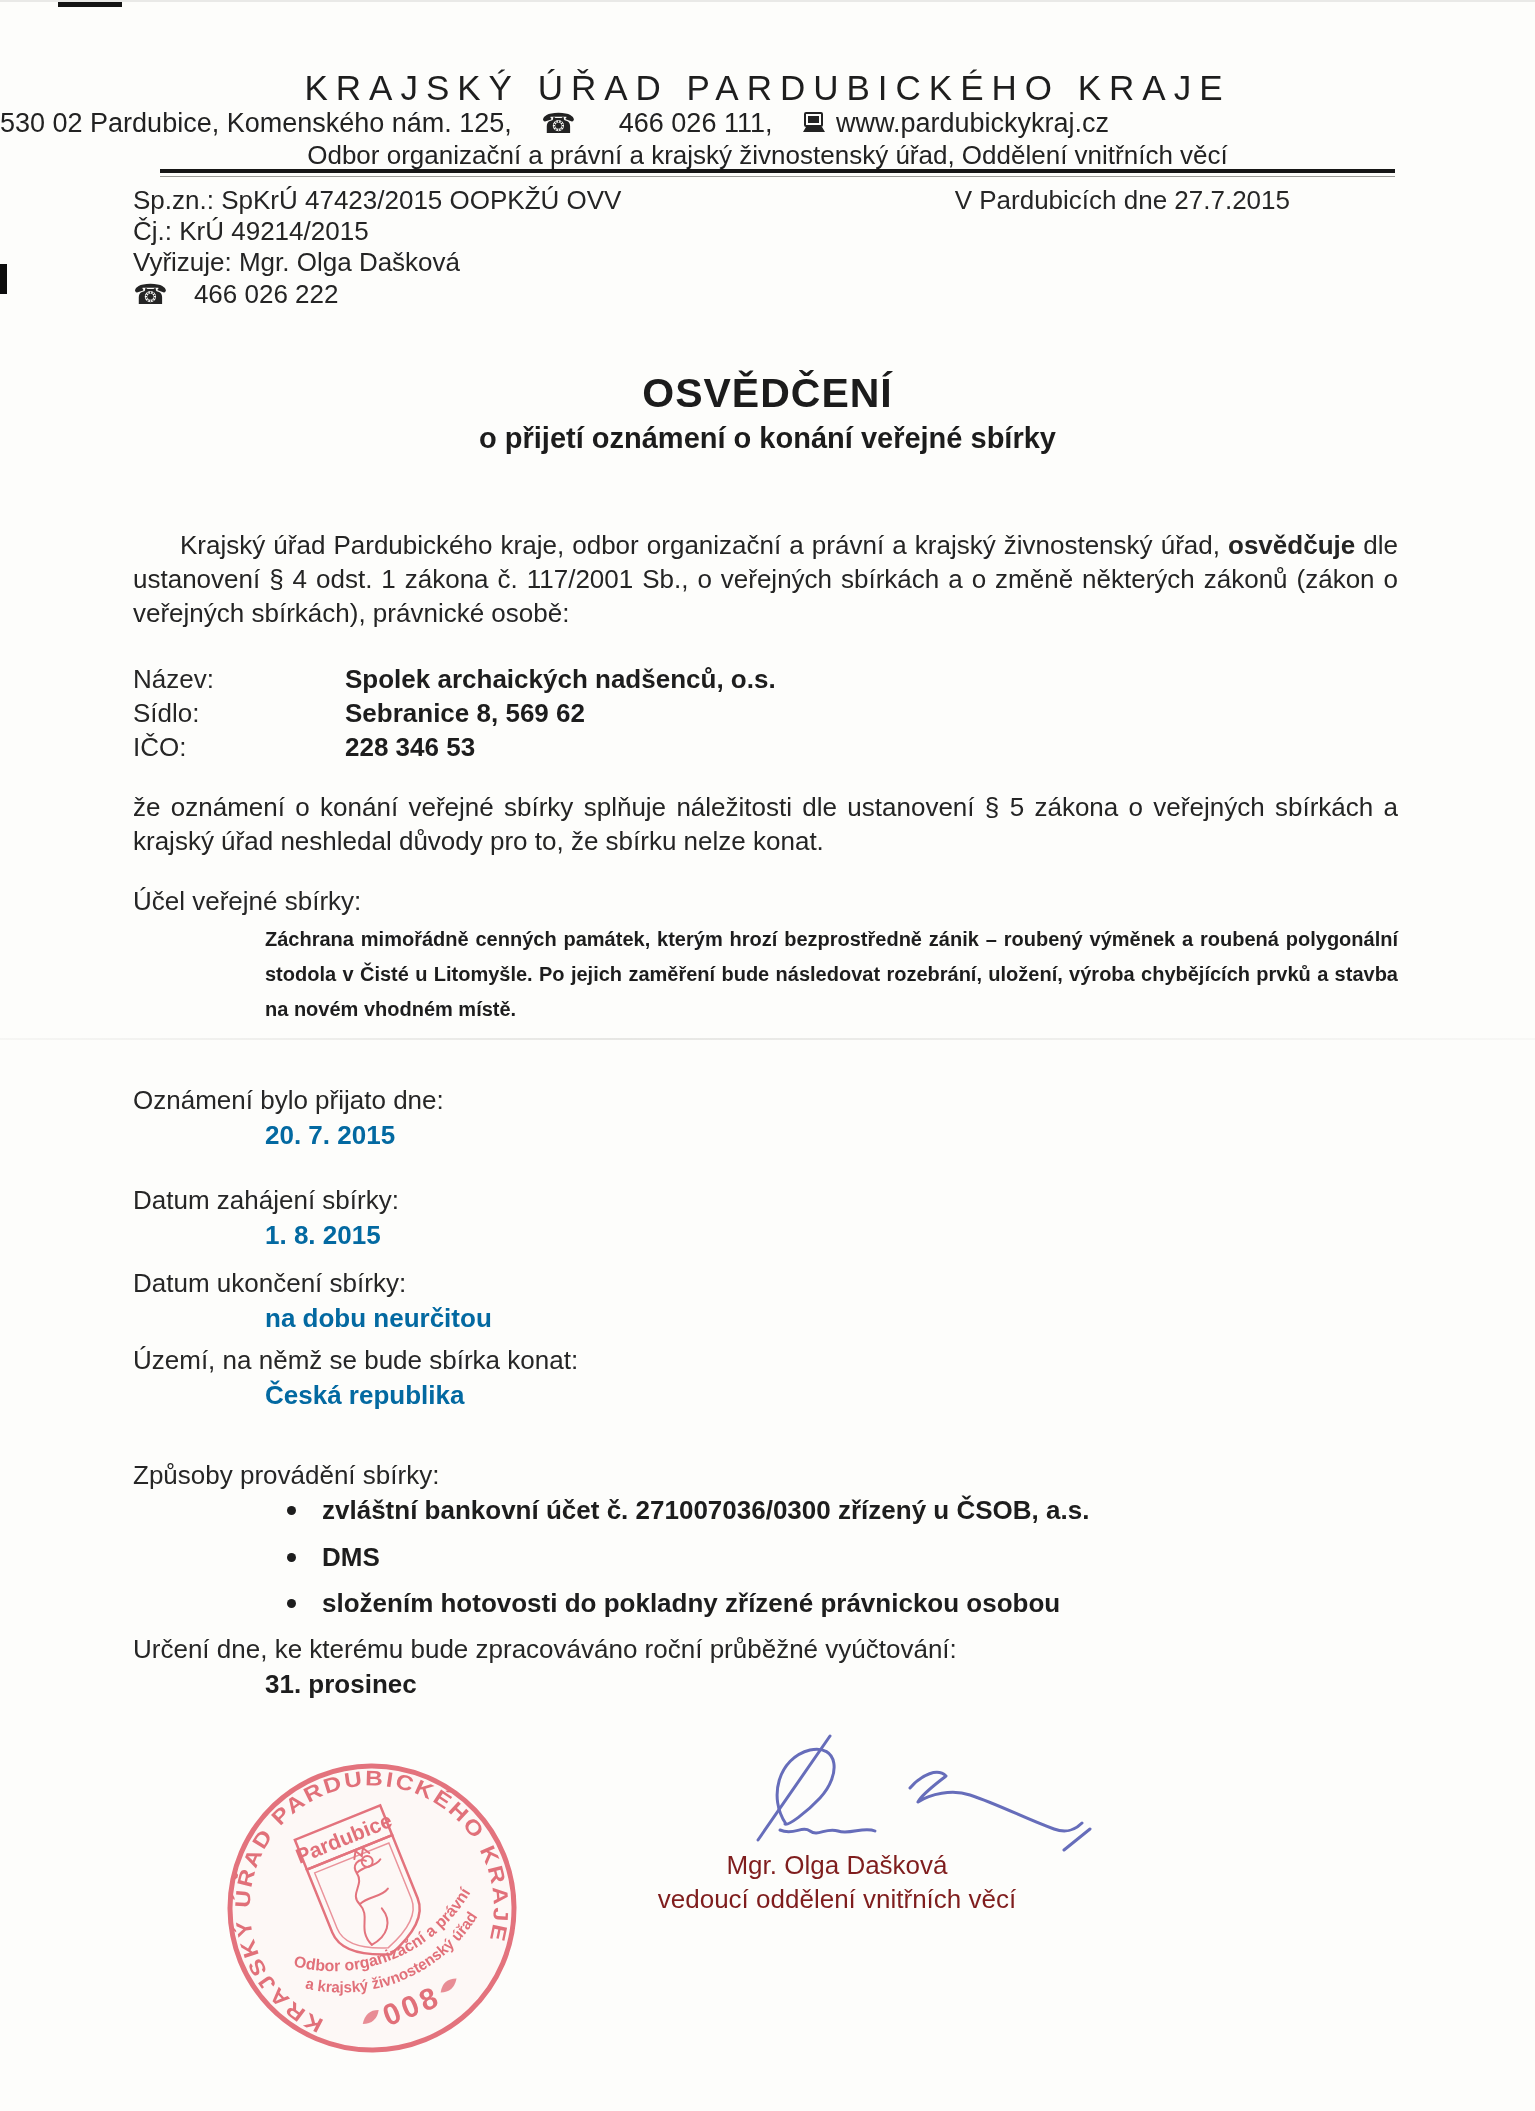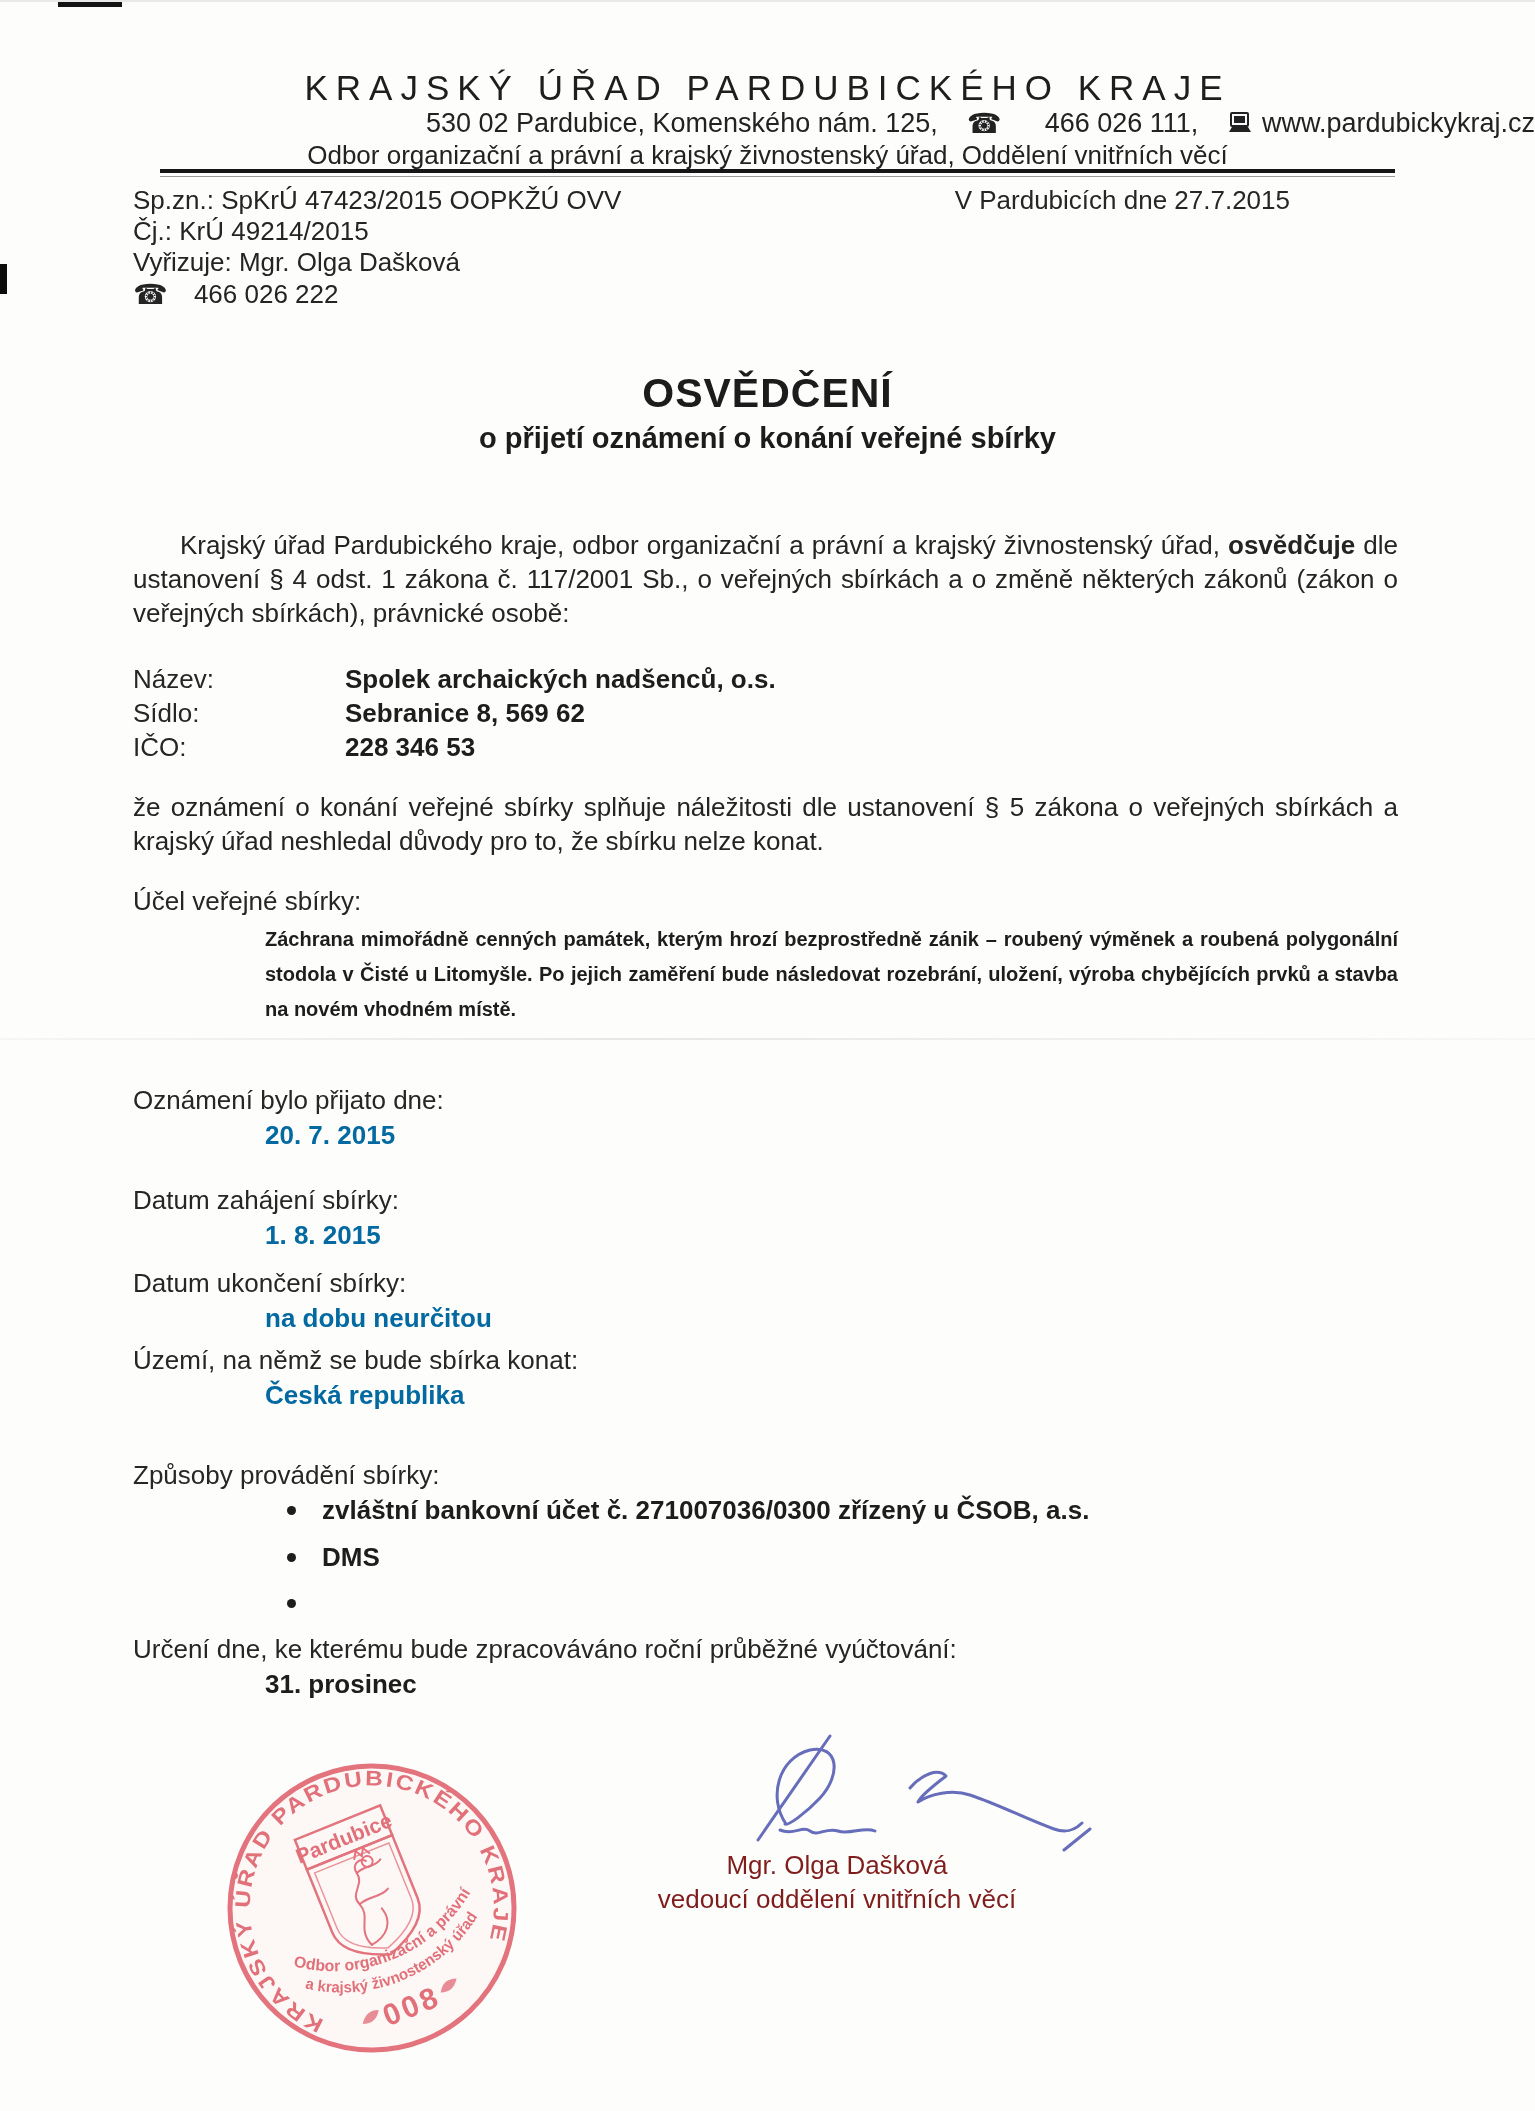--- a/index.html
+++ b/index.html
@@ -15,21 +15,21 @@
   .abs{position:absolute;}
   .bold{font-weight:bold;}
   .justify{text-align:justify;}
   
   .org-name{
     top:66px;left:0;width:1535px;
     font-size:35px;letter-spacing:8px;
     color:#1e1e1e;text-align:center;white-space:nowrap;
   }
   .addr-line{
-    top:104px;left:0;width:1535px;text-align:right;
+    top:104px;left:0;width:1535px;text-align:left;
     font-size:27px;color:#222;white-space:nowrap;
   }
   .addr-line .icon-gap{display:inline-block;width:14px;}
   .phone-glyph{font-family:"DejaVu Sans",sans-serif;font-size:28px;position:relative;top:1px;}
   .laptop-icon{display:inline-block;vertical-align:-3px;margin-right:1px;}
   .dept-line{
     top:138px;left:0;width:1535px;text-align:center;
     font-size:26px;color:#222;white-space:nowrap;
   }
   .header-rule{
@@ -162,21 +162,21 @@
   <div class="abs field-value f4v">Česká republika</div>
 
   <div class="abs methods-label">Způsoby provádění sbírky:</div>
   <div class="abs method-item m1">
     <span class="bullet-dot"></span><span>zvláštní bankovní účet č. 271007036/0300 zřízený u ČSOB, a.s.</span>
   </div>
   <div class="abs method-item m2">
     <span class="bullet-dot"></span><span>DMS</span>
   </div>
   <div class="abs method-item m3">
-    <span class="bullet-dot"></span>
+    <span class="bullet-dot"></span><span>složením hotovosti do pokladny zřízené právnickou osobou</span>
   </div>
 
   <div class="abs accounting-label">Určení dne, ke kterému bude zpracováváno roční průběžné vyúčtování:</div>
   <div class="abs accounting-value">31. prosinec</div>
 
   <div class="abs signature-svg">
     <svg width="440" height="140" viewBox="0 0 440 140">
       <g fill="none" stroke="#5a61b5" stroke-width="3" stroke-linecap="round" stroke-linejoin="round" opacity="0.92">
         <path d="M118,96 C100,70 110,30 142,22 C170,16 174,46 152,70 C138,85 120,98 117,96"></path>
         <path d="M162,8 L90,112"></path>

